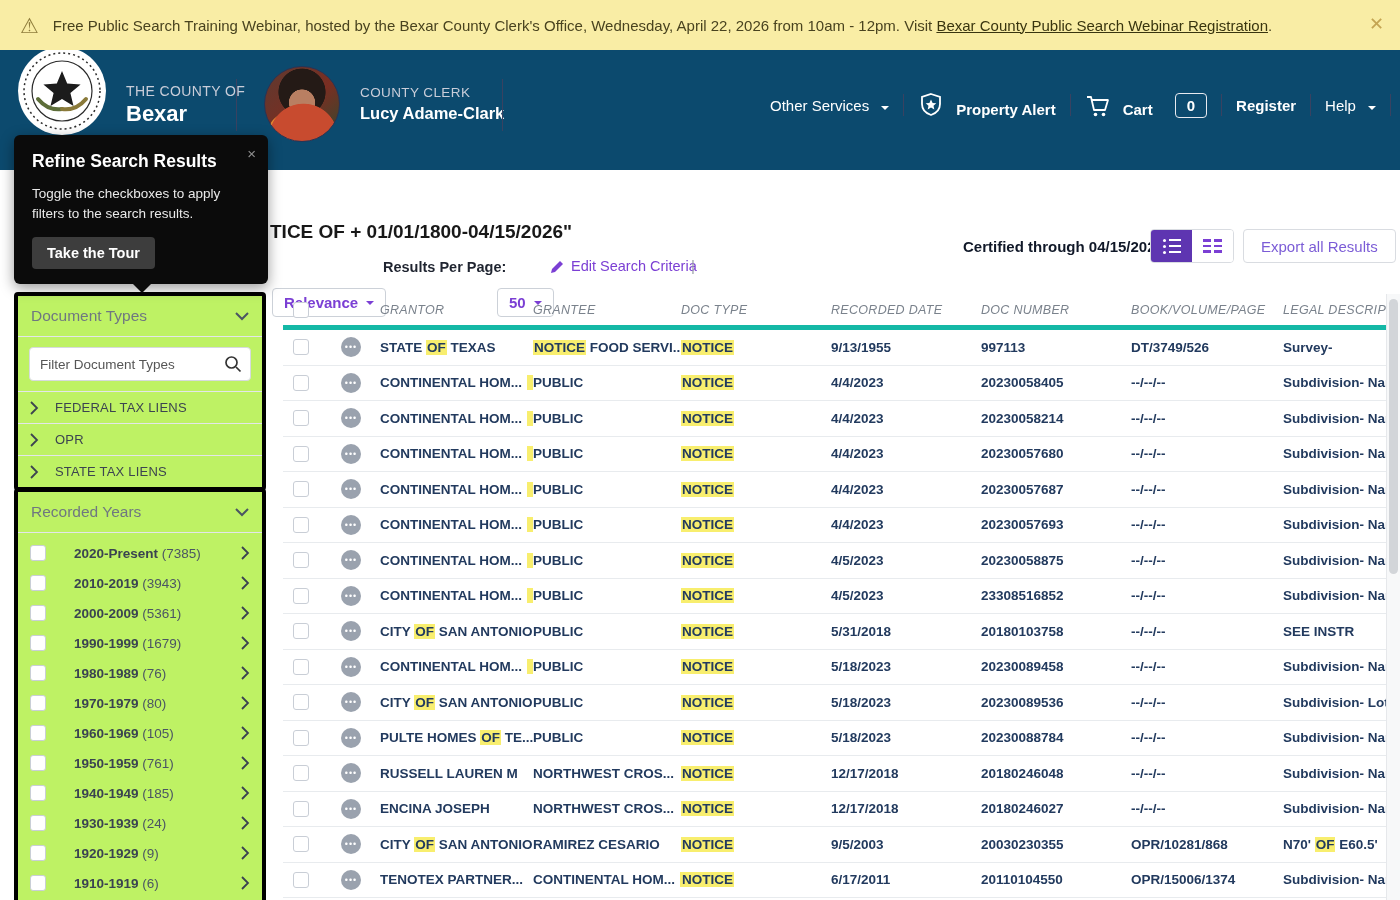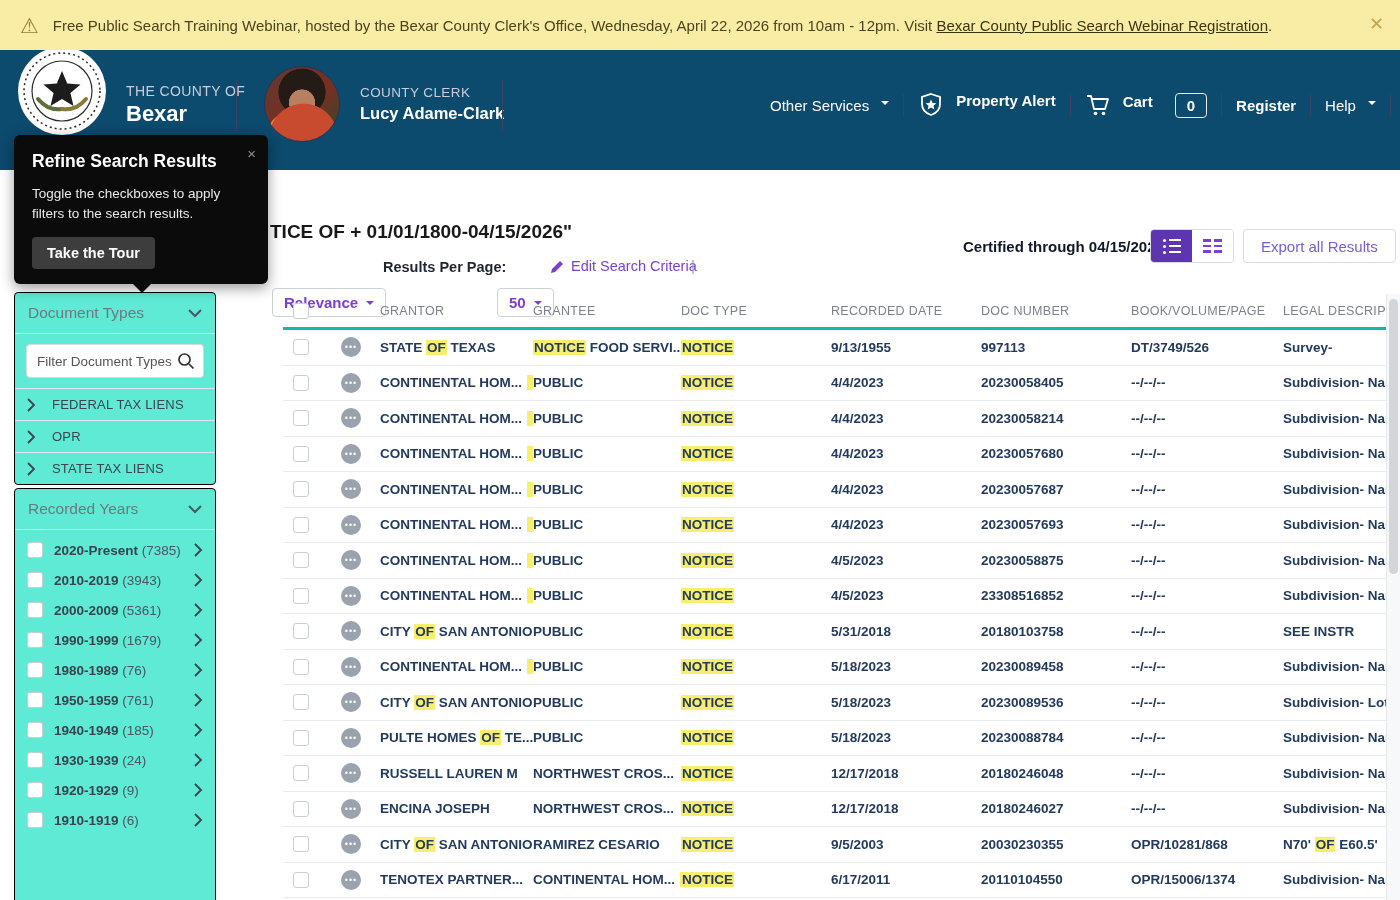--- a/index.html
+++ b/index.html
@@ -26,21 +26,21 @@
     background:
       radial-gradient(circle at 52% 96%, #c84b2f 0 42%, rgba(0,0,0,0) 43%),
       radial-gradient(circle at 30% 88%, #e0862f 0 22%, rgba(0,0,0,0) 23%),
       radial-gradient(circle at 50% 48%, #b97f62 0 24%, rgba(0,0,0,0) 25%),
       radial-gradient(circle at 50% 34%, #241a16 0 38%, rgba(0,0,0,0) 39%),
       linear-gradient(135deg, #5d3a30 0%, #7a2e22 55%, #314a2e 100%);
     border:1px solid #2a3355;}
   .clerkLbl { position:absolute; left:360px; top:35px; color:#c9cdd9; font-size:13.5px; letter-spacing:.4px;}
   .clerkName { position:absolute; left:360px; top:54px; color:#fff; font-size:16.5px; font-weight:bold;}
   .nav { position:absolute; left:770px; top:0; height:110px; display:flex; align-items:center; color:#fff;}
-  .nav .item { display:flex; align-items:flex-start; gap:12px; font-size:15px; white-space:nowrap; cursor:pointer;}
+  .nav .item { display:flex; align-items:flex-end; gap:12px; font-size:15px; white-space:nowrap; cursor:pointer;}
   .nav .bold { font-weight:bold; }
   .nav .sep { width:1px; height:22px; background:#394261; margin:0 14px;}
   .caret { width:0; height:0; border:4.5px solid transparent; border-top-color:currentColor; margin-top:4px;}
   .cartCount { border:1.5px solid #e8eaf0; border-radius:4px; padding:3px 11px; font-weight:bold; font-size:15px; margin-left:10px;}
   
   .pop { position:absolute; left:14px; top:135px; width:254px; background:#0b0b0b; border-radius:6px;
     padding:16px 18px 15px; color:#fff; z-index:40; box-shadow:0 4px 14px rgba(0,0,0,.4);}
   .pop:after { content:""; position:absolute; left:118px; bottom:-9px; border:10px solid transparent;
     border-top-color:#0b0b0b; border-bottom:0;}
   .pop h3 { font-size:17.5px; font-weight:bold; }
@@ -68,43 +68,43 @@
   .icoList { display:flex; flex-direction:column; gap:3px;}
   .icoList i { display:flex; gap:3px; align-items:center;}
   .icoList i b { width:3px; height:3px; border-radius:50%; background:#fff; display:block;}
   .icoList i s { width:12px; height:2.5px; background:#fff; display:block; text-decoration:none;}
   .icoGrid { display:flex; gap:3px;}
   .icoGrid u { display:flex; flex-direction:column; gap:3px; text-decoration:none;}
   .icoGrid u s { width:8px; height:2.5px; background:#7b3fd4; display:block;}
   .exportBtn { position:absolute; left:1243px; top:229px; height:34px; padding:0 17px; background:#fff;
     border:1px solid #d9dce1; border-radius:4px; color:#7b5cd6; font-size:15px; display:flex; align-items:center; cursor:pointer;}
   
-  .panel { position:absolute; left:14px; width:202px; background:#5eead4; border:1px solid #000000; border-radius:4px;}
+  .panel { position:absolute; left:14px; width:252px; background:#bef264; border:4px solid #000000; border-radius:4px;}
   #dtPanel { top:292px; }
   #yrPanel { top:488px; height:430px; overflow:hidden;}
   .panelHdr { display:flex; align-items:center; justify-content:space-between; padding:11px 13px;
     font-size:15.5px; color:#6f7780; border-bottom:1px solid #e3e6ea; cursor:pointer;}
   .filterWrap { padding:10px 11px;}
   .filterBox { position:relative;}
   .filterBox input { width:100%; height:34px; border:1px solid #d6dade; border-radius:4px; padding:0 16px 0 10px;
     font-size:13.5px; color:#333; font-family:"Liberation Sans",sans-serif;}
   .filterBox input::placeholder { color:#555;}
   .filterBox svg { position:absolute; right:9px; top:8px;}
   .dtItem { display:flex; align-items:center; gap:16px; padding:8px 12px; border-top:1px solid #e3e6ea;
     font-size:13px; color:#3c4450; letter-spacing:.2px; cursor:pointer;}
   .yrRow { display:flex; align-items:center; height:30px; padding:0 12px; cursor:default;}
   .cb { width:16px; height:16px; border:1px solid #c9ced6; border-radius:3px; background:#fff; flex:0 0 16px; cursor:pointer;}
-  .yrRow .lbl { margin-left:11px; font-size:13.5px; color:#3a4350; white-space:nowrap;text-align:right;}
+  .yrRow .lbl { margin-left:28px; font-size:13.5px; color:#3a4350; white-space:nowrap;text-align:right;}
   .yrRow .lbl b { font-weight:bold;}
   .yrRow .lbl span { color:#4b5563; font-weight:normal;}
   .yrRow .chev { margin-left:auto; cursor:pointer; display:flex;}
   
   .tableWrap { position:absolute; left:283px; top:294px; width:1117px; height:606px; overflow:hidden;}
   .trow { display:flex; align-items:center; height:35.5px; border-bottom:1px solid #e8ebee;}
-  .thead { height:36px; border-bottom:3px solid #14b8a6;}
+  .thead { height:36px; border-bottom:5px solid #14b8a6;font-style:italic;}
   .thead .hc { font-size:12.5px; color:#7a828c; letter-spacing:.3px; white-space:nowrap; overflow:hidden;}
   .c0 { width:44px; flex:0 0 44px; display:flex; align-items:center; padding-left:10px;}
   .c1 { width:53px; flex:0 0 53px; display:flex; align-items:center; padding-left:14px;}
   .c2 { width:153px; flex:0 0 153px;}
   .c3 { width:148px; flex:0 0 148px;}
   .c4 { width:150px; flex:0 0 150px;}
   .c5 { width:150px; flex:0 0 150px;}
   .c6 { width:150px; flex:0 0 150px;}
   .c7 { width:152px; flex:0 0 152px;}
   .c8 { flex:1 1 auto; min-width:140px;}
@@ -327,20 +327,38 @@
         <span class="cb"></span>
         <span class="lbl"><b>1980-1989</b><span> (76)</span></span>
         <span class="chev">
           <svg width="9" height="14" viewBox="0 0 9 14">
             <polyline points="1,1 7,7 1,13" fill="none" stroke="#3a4350" stroke-width="1.8"></polyline>
           </svg>
         </span>
       </div>
       <div class="yrRow">
         <span class="cb"></span>
+        <span class="lbl"><b>1970-1979</b><span> (80)</span></span>
+        <span class="chev">
+          <svg width="9" height="14" viewBox="0 0 9 14">
+            <polyline points="1,1 7,7 1,13" fill="none" stroke="#3a4350" stroke-width="1.8"></polyline>
+          </svg>
+        </span>
+      </div>
+      <div class="yrRow">
+        <span class="cb"></span>
+        <span class="lbl"><b>1960-1969</b><span> (105)</span></span>
+        <span class="chev">
+          <svg width="9" height="14" viewBox="0 0 9 14">
+            <polyline points="1,1 7,7 1,13" fill="none" stroke="#3a4350" stroke-width="1.8"></polyline>
+          </svg>
+        </span>
+      </div>
+      <div class="yrRow">
+        <span class="cb"></span>
         <span class="lbl"><b>1950-1959</b><span> (761)</span></span>
         <span class="chev">
           <svg width="9" height="14" viewBox="0 0 9 14">
             <polyline points="1,1 7,7 1,13" fill="none" stroke="#3a4350" stroke-width="1.8"></polyline>
           </svg>
         </span>
       </div>
       <div class="yrRow">
         <span class="cb"></span>
         <span class="lbl"><b>1940-1949</b><span> (185)</span></span>

